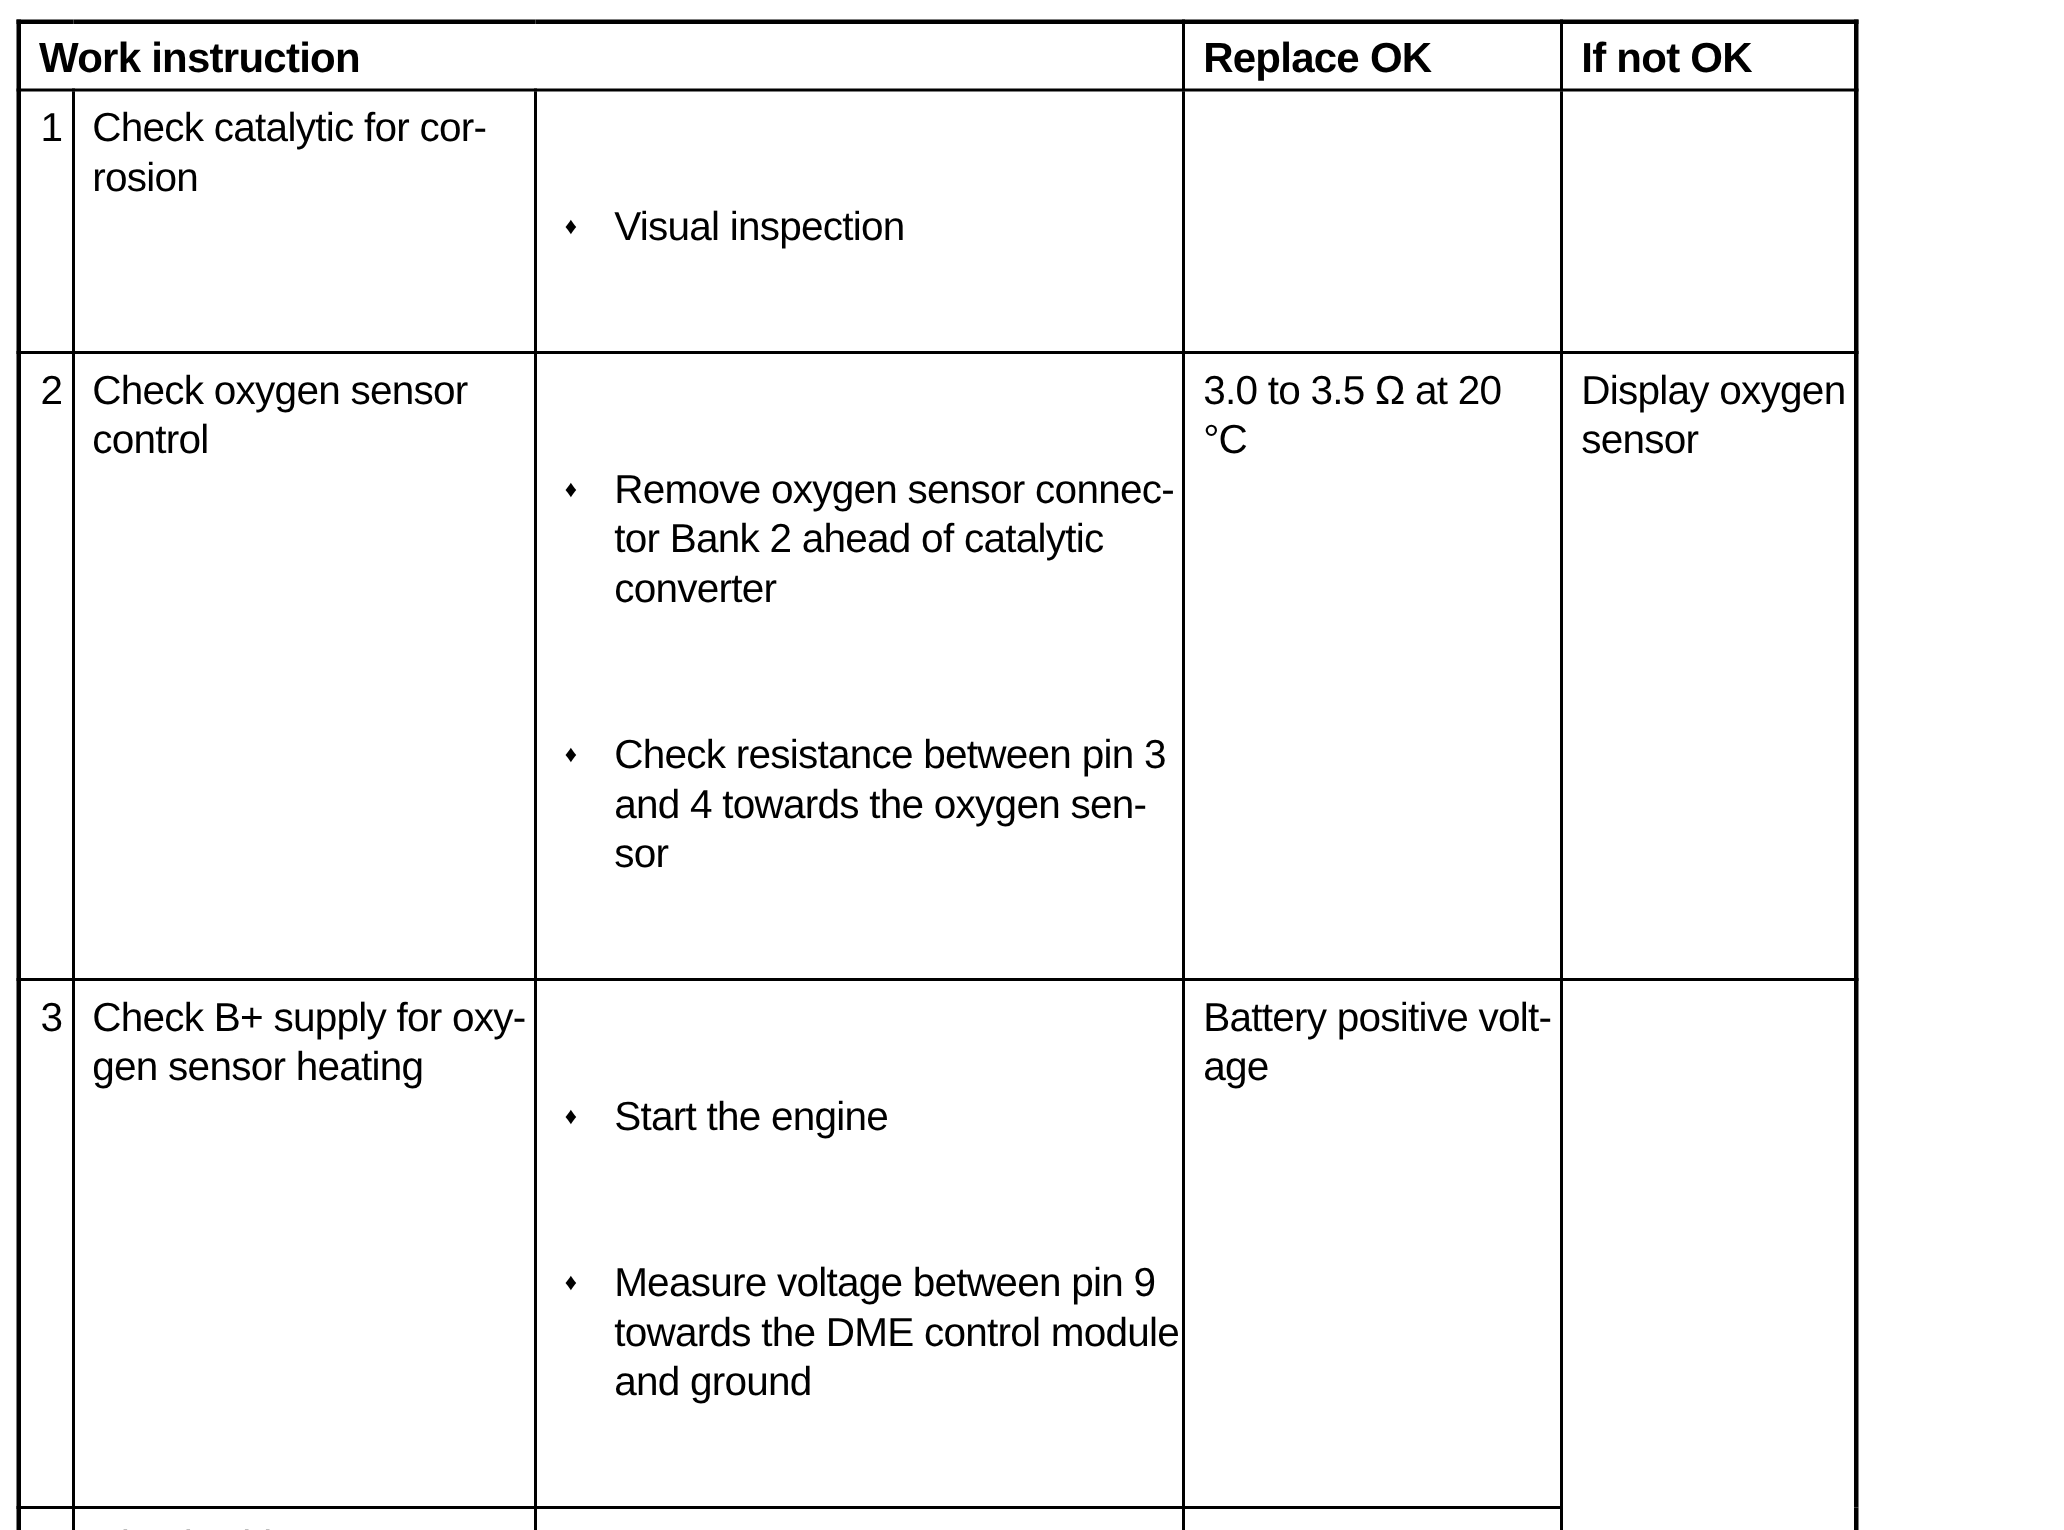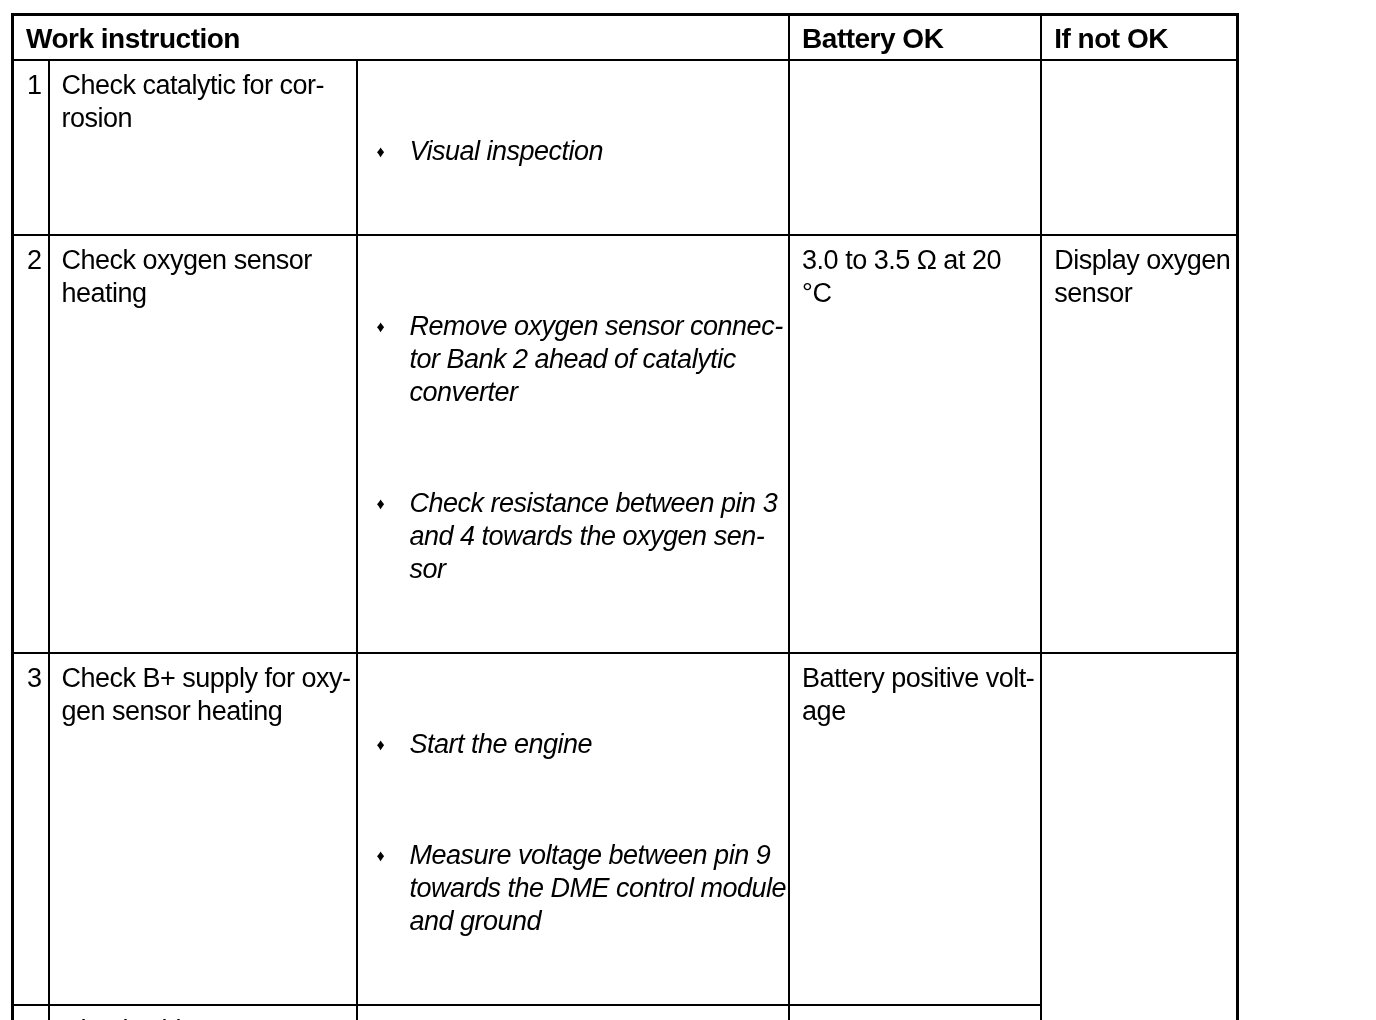--- a/index.html
+++ b/index.html
@@ -43,38 +43,38 @@
   td.steps-cell { padding-left: 16px; padding-right: 2px; }
   .step-item { display: flex; align-items: flex-start; }
   .step-item + .step-item { margin-top: 12px; }
   .bullet {
     flex: 0 0 33px;
     width: 33px;
     font-size: 16px;
     line-height: 33px;
     padding-left: 2px;
   }
-  .step-text { white-space: pre; font-style: italic; }
+  .step-text { white-space: pre; }
 </style>
 </head>
 <body>
 
 <div class="page">
   <table class="doc">
     <colgroup>
       <col style="width:51px">
       <col style="width:323px">
       <col style="width:438px">
       <col style="width:266px">
       <col style="width:263px">
     </colgroup>
     <thead>
       <tr style="height:45px">
         <th colspan="3">Work instruction</th>
-        <th>Battery OK</th>
+        <th>Replace OK</th>
         <th>If not OK</th>
       </tr>
     </thead>
     <tbody>
 
       <tr style="height:90px">
         <td class="num-cell">1</td>
         <td>Check catalytic for cor-
 rosion</td>
         <td class="steps-cell">
@@ -83,21 +83,21 @@
             <span class="step-text">Visual inspection</span>
           </div>
         </td>
         <td></td>
         <td></td>
       </tr>
 
       <tr style="height:220px">
         <td class="num-cell">2</td>
         <td>Check oxygen sensor
-heating</td>
+control</td>
         <td class="steps-cell">
           <div class="step-item">
             <span class="bullet">♦</span>
             <span class="step-text">Remove oxygen sensor connec-
 tor Bank 2 ahead of catalytic
 converter</span>
           </div>
           <div class="step-item">
             <span class="bullet">♦</span>
             <span class="step-text">Check resistance between pin 3

